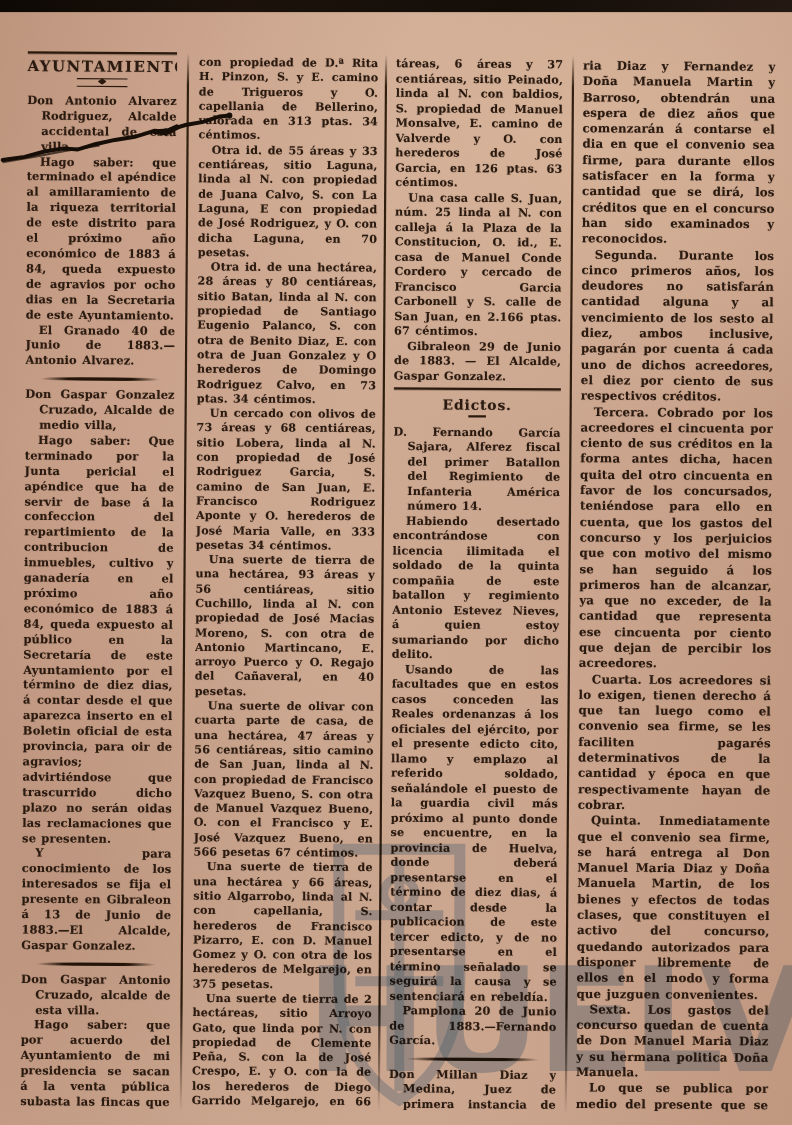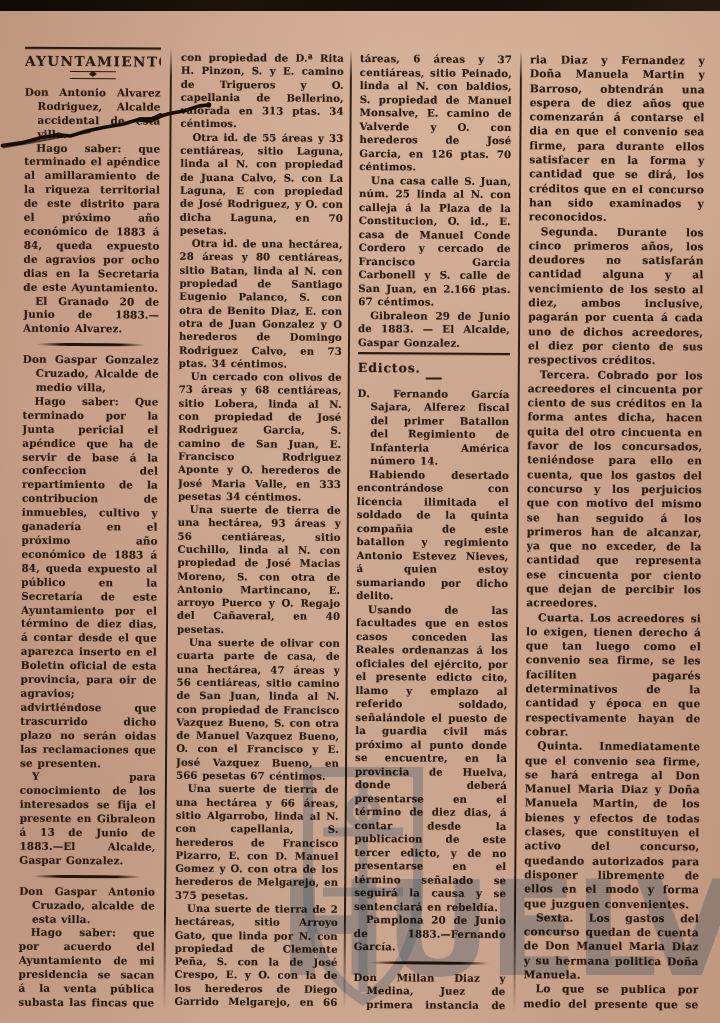--- a/index.html
+++ b/index.html
@@ -24,21 +24,21 @@
   .col-4{left:529px;top:52px;width:175px;height:958px;font-size:10.7px;line-height:14.3px;}
   .divider{position:absolute;top:50px;width:2px;height:960px;
     background:linear-gradient(#3a241606,#31200f 3%,#2a1a0e 90%,#31200f06);}
   .d1{left:169px;} .d2{left:349px;} .d3{left:519px;}
 
   .blk{margin:0;}
   .para{text-indent:12px;}
   .para-cont{text-indent:0;}
   .opening{margin-top:4px;padding-left:13px;text-indent:-13px;}
   .heading{font-size:13.6px;letter-spacing:1.4px;text-align:center;margin:3px 0 2px;font-weight:700;}
-  .heading2{font-size:12.6px;letter-spacing:.8px;margin:7px 0 2px;font-weight:700;}
+  .heading2{font-size:12.6px;letter-spacing:.8px;text-align:center;margin:7px 0 2px;font-weight:700;}
   .rule-flat{height:2px;background:#2a1a0e;margin:3px 0 6px;box-shadow:0 1px 0 rgba(42,26,14,.25);}
   .rule{height:3px;margin:7px auto;width:82%;
     background:radial-gradient(ellipse 50% 100% at 50% 50%, #241509 0%, #241509 55%, rgba(36,21,9,0) 98%);}
   .dash{width:16px;height:2px;background:#2a1a0e;margin:2px auto 8px;}
   .ornament{width:46px;height:6px;margin:1px auto 7px;position:relative;
     border-top:1.6px solid #2a1a0e;border-bottom:1.6px solid #2a1a0e;}
   .ornament::after{content:"";position:absolute;left:19px;top:-1px;width:8px;height:6px;background:#2a1a0e;
     clip-path:polygon(50% 0,100% 50%,50% 100%,0 50%);}
 
   .tear{position:absolute;left:0;top:90px;width:240px;height:80px;pointer-events:none;}
@@ -57,41 +57,41 @@
     <div class="divider d1"></div>
     <div class="divider d2"></div>
     <div class="divider d3"></div>
 
     <div class="col col-1">
         <div class="blk rule-flat"></div>
         <h2 class="blk heading">AYUNTAMIENTOS.</h2>
         <div class="blk ornament"></div>
         <div class="blk opening">Don Antonio Alvarez Rodriguez, Alcalde accidental de esta villa.</div>
         <div class="blk para">Hago saber: que terminado el apéndice al amillaramiento de la riqueza territorial de este distrito para el próximo año económico de 1883 á 84, queda expuesto de agravios por ocho dias en la Secretaria de este Ayuntamiento.</div>
-        <div class="blk para">El Granado 20 de Junio de 1883.—Antonio Alvarez.</div>
+        <div class="blk para">El Granado 40 de Junio de 1883.—Antonio Alvarez.</div>
         <div class="blk rule"></div>
         <div class="blk opening">Don Gaspar Gonzalez Cruzado, Alcalde de medio villa,</div>
         <div class="blk para">Hago saber: Que terminado por la Junta pericial el apéndice que ha de servir de base á la confeccion del repartimiento de la contribucion de inmuebles, cultivo y ganadería en el próximo año económico de 1883 á 84, queda expuesto al público en la Secretaría de este Ayuntamiento por el término de diez dias, á contar desde el que aparezca inserto en el Boletin oficial de esta provincia, para oir de agravios; advirtiéndose que trascurrido dicho plazo no serán oidas las reclamaciones que se presenten.</div>
         <div class="blk para">Y para conocimiento de los interesados se fija el presente en Gibraleon á 13 de Junio de 1883.—El Alcalde, Gaspar Gonzalez.</div>
         <div class="blk rule"></div>
         <div class="blk opening">Don Gaspar Antonio Cruzado, alcalde de esta villa.</div>
         <div class="blk para">Hago saber: que por acuerdo del Ayuntamiento de mi presidencia se sacan á la venta pública subasta las fincas que con sus linderos, cabida, valor y demás circunstancias á continuacion se expresan, propias de este Municipio bajo las condiciones que se encuentran de manifiesto en esta Secretaria, y cuyo acto tendrá lugar el dia 28 del actual de doce á dos de su tarde en estas casas capitulares, donde se admitirán posturas que cubran las dos terceras partes del citado valor que á cada una de las fincas se les designan:</div>
       </div>
     <div class="col col-2">
         <div class="blk para-cont">con propiedad de D.ª Rita H. Pinzon, S. y E. camino de Trigueros y O. capellania de Bellerino, valorada en 313 ptas. 34 céntimos.</div>
         <div class="blk para">Otra id. de 55 áreas y 33 centiáreas, sitio Laguna, linda al N. con propiedad de Juana Calvo, S. con La Laguna, E con propiedad de José Rodriguez, y O. con dicha Laguna, en 70 pesetas.</div>
         <div class="blk para">Otra id. de una hectárea, 28 áreas y 80 centiáreas, sitio Batan, linda al N. con propiedad de Santiago Eugenio Palanco, S. con otra de Benito Diaz, E. con otra de Juan Gonzalez y O herederos de Domingo Rodriguez Calvo, en 73 ptas. 34 céntimos.</div>
         <div class="blk para">Un cercado con olivos de 73 áreas y 68 centiáreas, sitio Lobera, linda al N. con propiedad de José Rodriguez Garcia, S. camino de San Juan, E. Francisco Rodriguez Aponte y O. herederos de José Maria Valle, en 333 pesetas 34 céntimos.</div>
         <div class="blk para">Una suerte de tierra de una hectárea, 93 áreas y 56 centiáreas, sitio Cuchillo, linda al N. con propiedad de José Macias Moreno, S. con otra de Antonio Martincano, E. arroyo Puerco y O. Regajo del Cañaveral, en 40 pesetas.</div>
         <div class="blk para">Una suerte de olivar con cuarta parte de casa, de una hectárea, 47 áreas y 56 centiáreas, sitio camino de San Juan, linda al N. con propiedad de Francisco Vazquez Bueno, S. con otra de Manuel Vazquez Bueno, O. con el Francisco y E. José Vazquez Bueno, en 566 pesetas 67 céntimos.</div>
         <div class="blk para">Una suerte de tierra de una hectárea y 66 áreas, sitio Algarrobo, linda al N. con capellania, S. herederos de Francisco Pizarro, E. con D. Manuel Gomez y O. con otra de los herederos de Melgarejo, en 375 pesetas.</div>
         <div class="blk para">Una suerte de tierra de 2 hectáreas, sitio Arroyo Gato, que linda por N. con propiedad de Clemente Peña, S. con la de José Crespo, E. y O. con la de los herederos de Diego Garrido Melgarejo, en 66 pesetas 66 céntimos.</div>
       </div>
     <div class="col col-3">
-        <div class="blk para-cont">táreas, 6 áreas y 37 centiáreas, sitio Peinado, linda al N. con baldios, S. propiedad de Manuel Monsalve, E. camino de Valverde y O. con herederos de José Garcia, en 126 ptas. 70 céntimos.</div>
+        <div class="blk para-cont">táreas, 6 áreas y 37 centiáreas, sitio Peinado, linda al N. con baldios, S. propiedad de Manuel Monsalve, E. camino de Valverde y O. con herederos de José Garcia, en 126 ptas. 63 céntimos.</div>
         <div class="blk para">Una casa calle S. Juan, núm. 25 linda al N. con calleja á la Plaza de la Constitucion, O. id., E. casa de Manuel Conde Cordero y cercado de Francisco Garcia Carbonell y S. calle de San Juan, en 2.166 ptas. 67 céntimos.</div>
         <div class="blk para">Gibraleon 29 de Junio de 1883. — El Alcalde, Gaspar Gonzalez.</div>
         <div class="blk rule-flat"></div>
         <h2 class="blk heading2">Edictos.</h2>
         <div class="blk dash"></div>
         <div class="blk opening">D. Fernando García Sajara, Alferez fiscal del primer Batallon del Regimiento de Infanteria América número 14.</div>
         <div class="blk para">Habiendo desertado encontrándose con licencia ilimitada el soldado de la quinta compañia de este batallon y regimiento Antonio Estevez Nieves, á quien estoy sumariando por dicho delito.</div>
         <div class="blk para">Usando de las facultades que en estos casos conceden las Reales ordenanzas á los oficiales del ejército, por el presente edicto cito, llamo y emplazo al referido soldado, señalándole el puesto de la guardia civil más próximo al punto donde se encuentre, en la provincia de Huelva, donde deberá presentarse en el término de diez dias, á contar desde la publicacion de este tercer edicto, y de no presentarse en el término señalado se seguirá la causa y se sentenciará en rebeldía.</div>
         <div class="blk para">Pamplona 20 de Junio de 1883.—Fernando García.</div>
         <div class="blk rule"></div>

